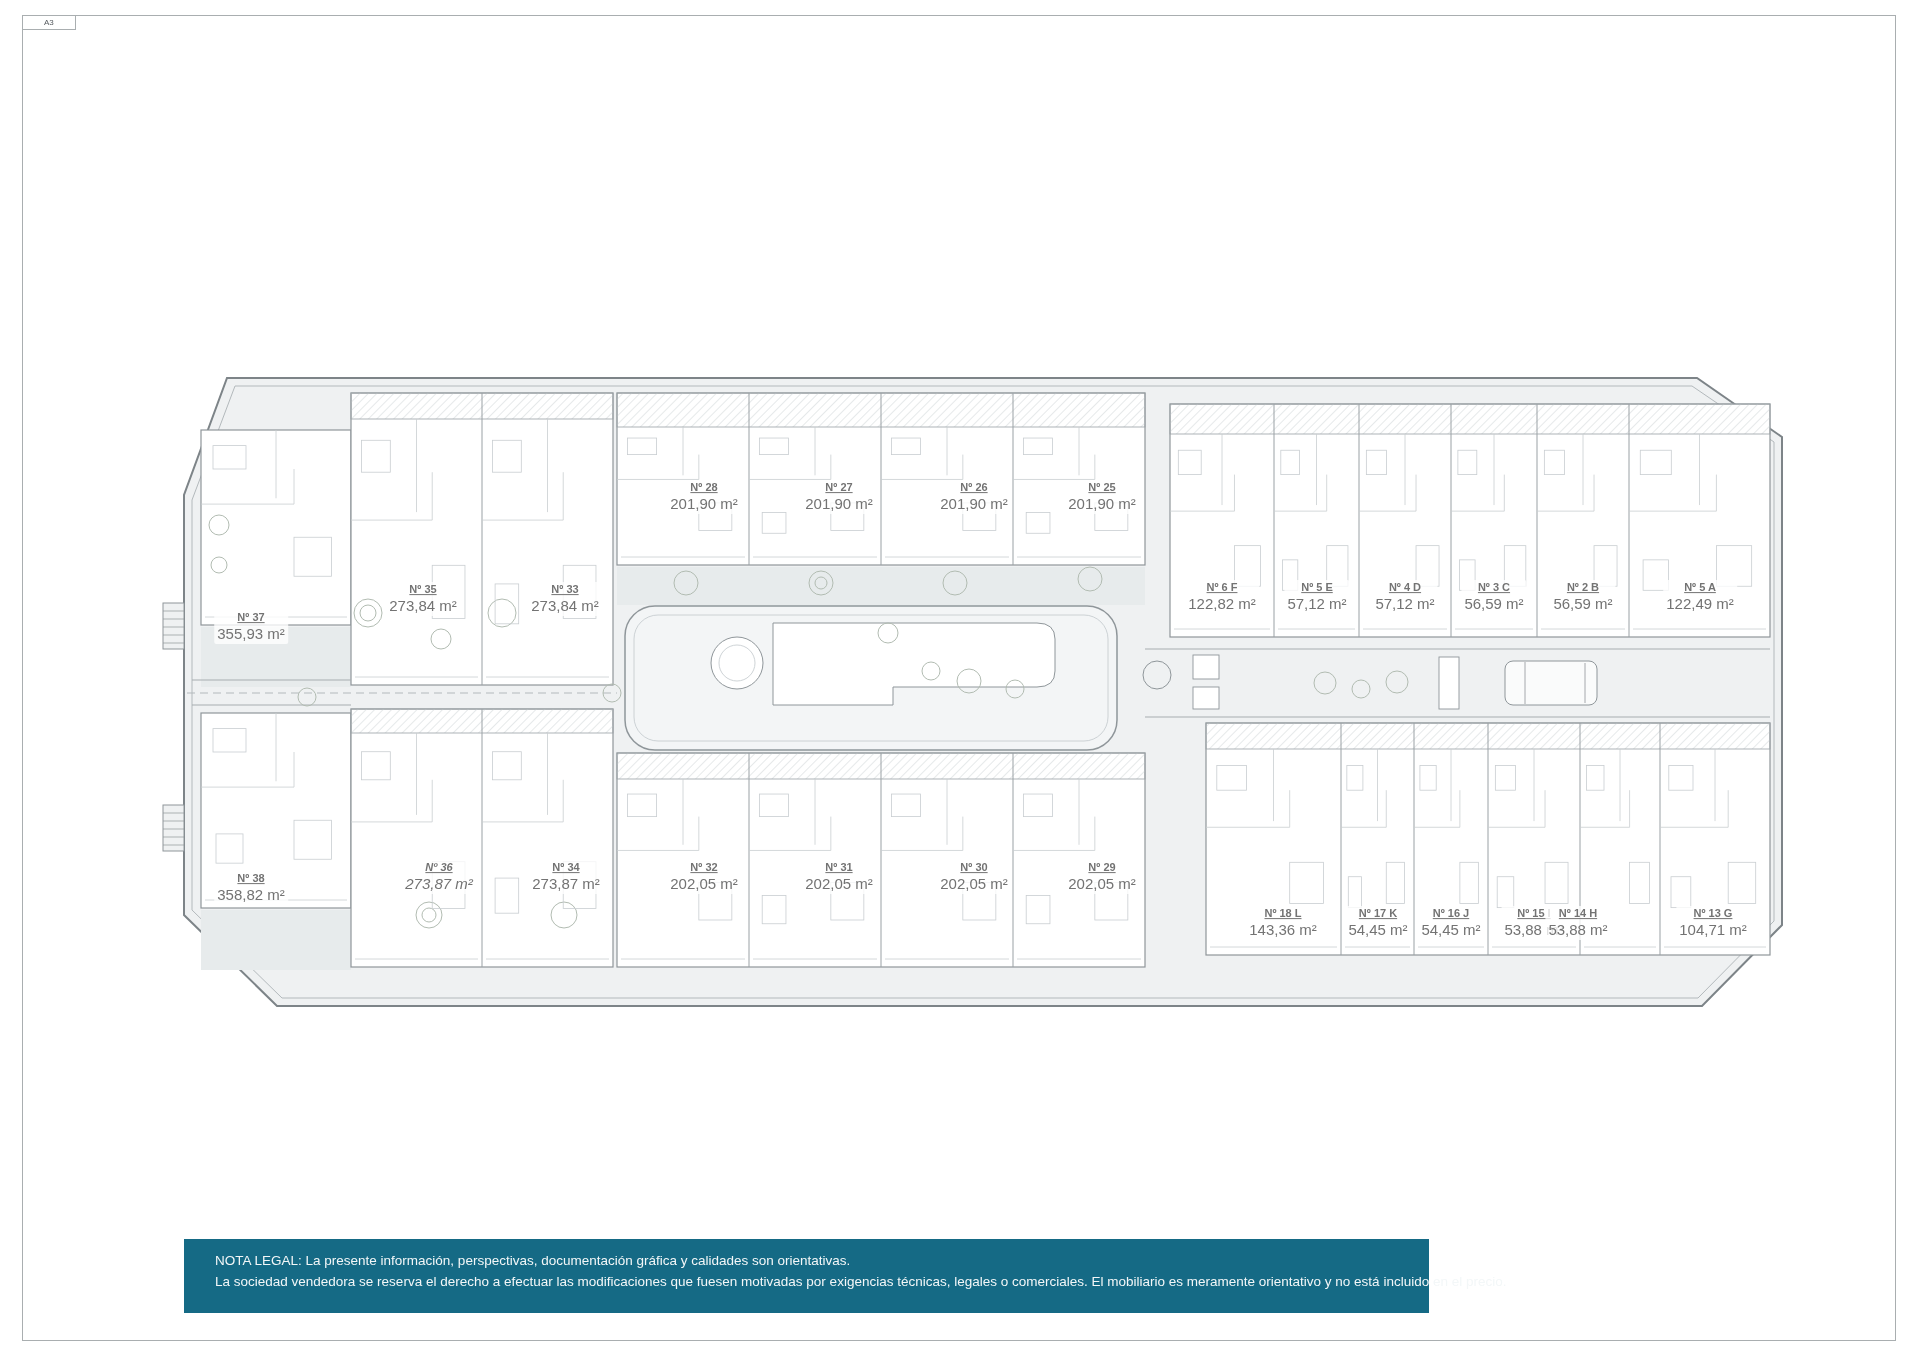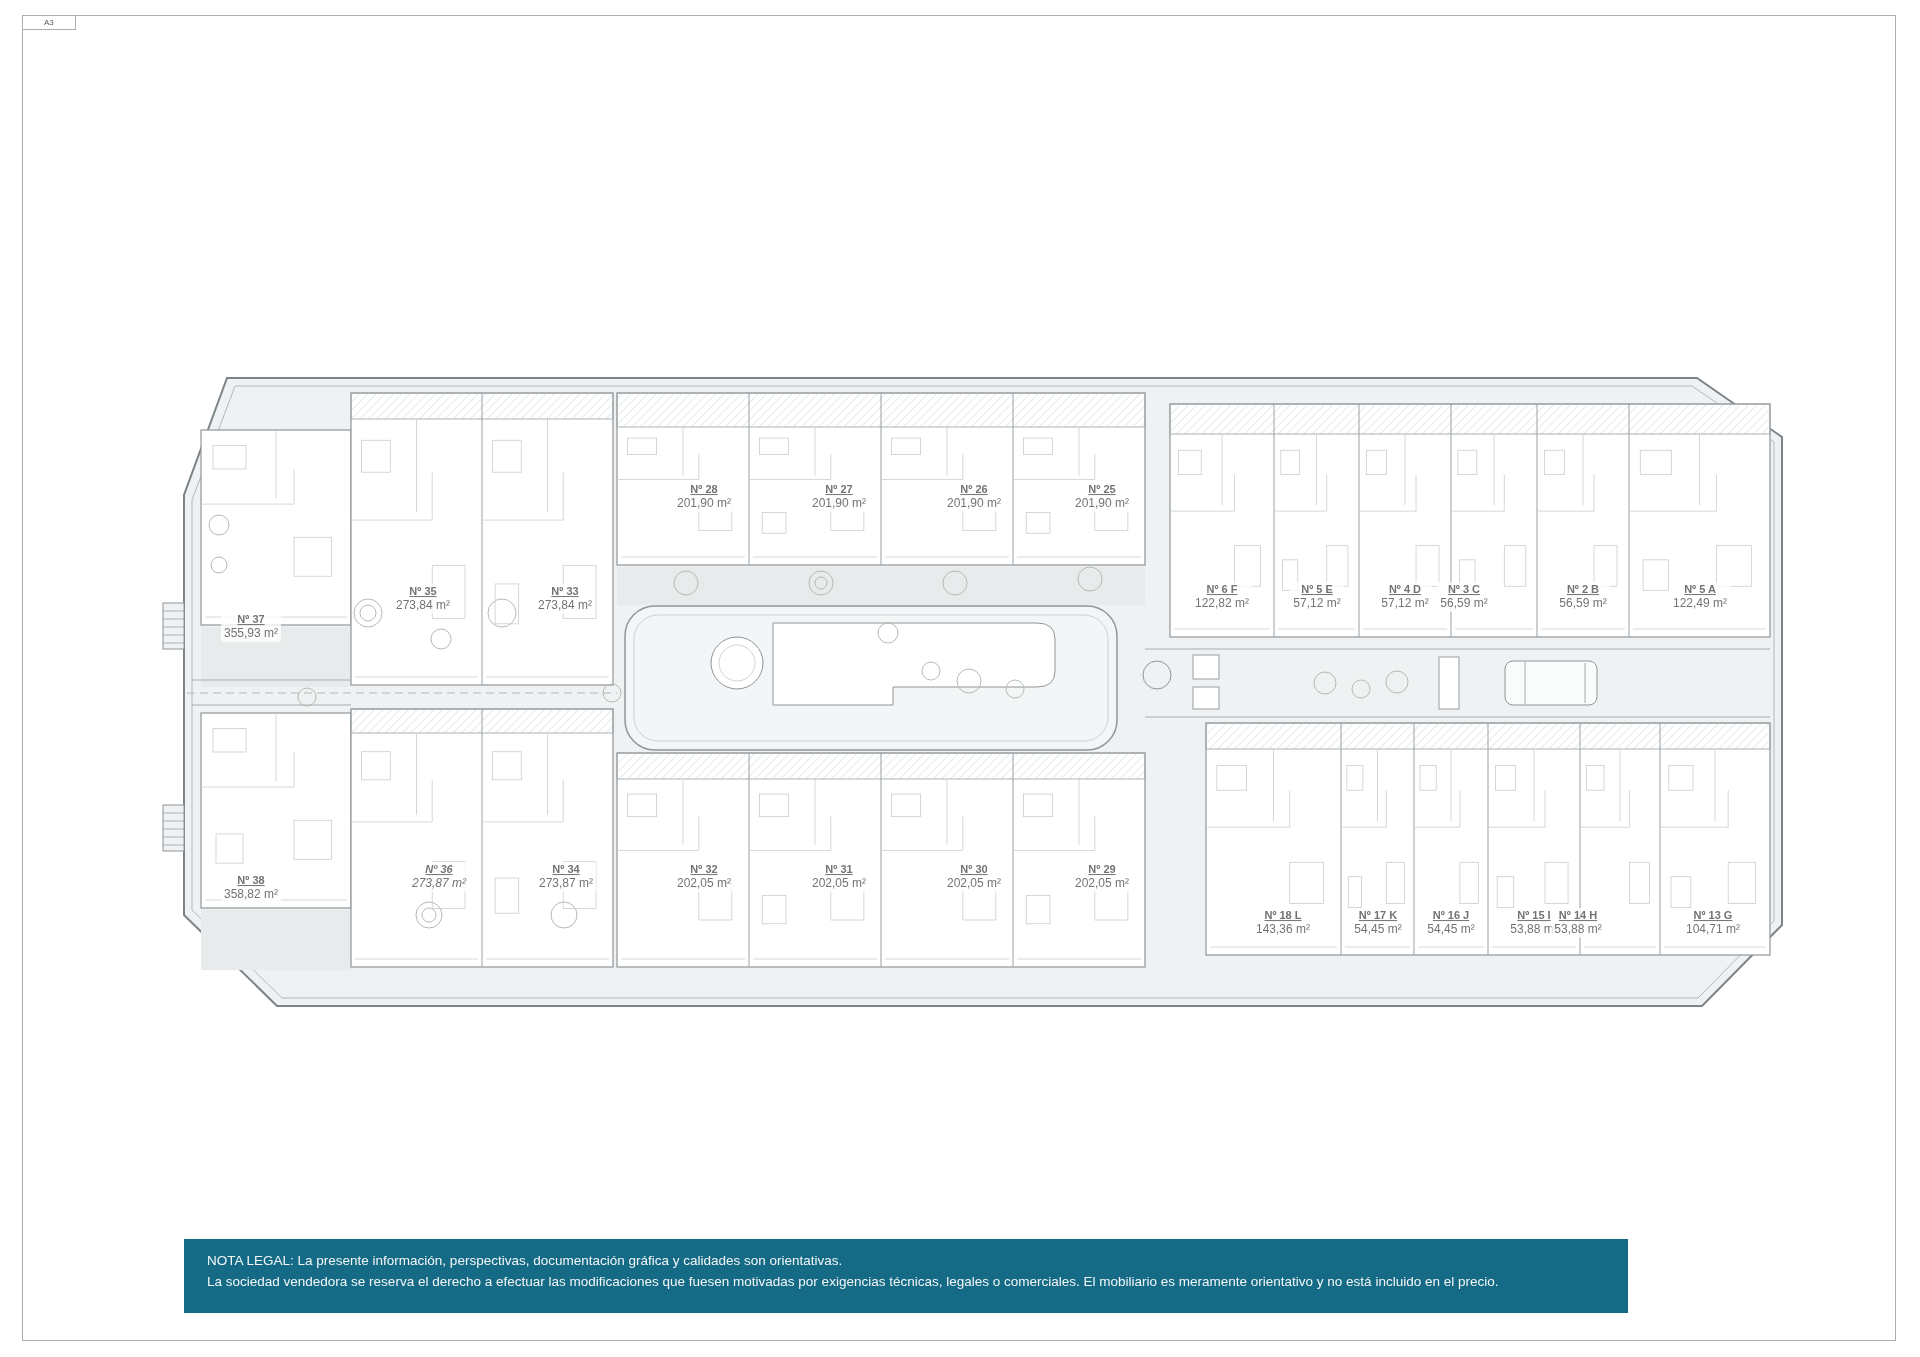--- a/index.html
+++ b/index.html
@@ -19,24 +19,24 @@
   .plan{
     position:absolute;left:157px;top:375px;width:1628px;height:634px;
   }
   .plan svg{position:absolute;left:0;top:0;width:100%;height:100%;}
   .unit-label{
     position:absolute;transform:translate(-50%,-50%);
     text-align:center;color:#737373;line-height:1.3;white-space:nowrap;
     background:rgba(255,255,255,0.78);padding:0 3px;border-radius:2px;
   }
   .unit-number{font-size:11px;font-weight:bold;text-decoration:underline;}
-  .unit-area{font-size:12px;}
+  .unit-area{font-size:15px;}
   .legal{
-    position:absolute;left:184px;top:1239px;width:1444px;height:74px;
-    box-sizing:border-box;padding:12px 20px 0 23px;
+    position:absolute;left:184px;top:1239px;width:1245px;height:74px;
+    box-sizing:border-box;padding:12px 20px 0 31px;
     font-size:13.5px;line-height:1.55;
   }
   .legal div{white-space:nowrap;}
 </style>
 </head>
 <body>
 
 <div class="frame"></div>
 <div class="sheet-label">A3</div>
 
@@ -377,21 +377,21 @@
     <div class="unit-area">122,82 m²</div>
   </div>
     <div class="unit-label" style="left: 1160px; top: 222px;">
     <div class="unit-number">Nº 5 E</div>
     <div class="unit-area">57,12 m²</div>
   </div>
     <div class="unit-label" style="left: 1248px; top: 222px;">
     <div class="unit-number">Nº 4 D</div>
     <div class="unit-area">57,12 m²</div>
   </div>
-    <div class="unit-label" style="left: 1307px; top: 222px;">
+    <div class="unit-label" style="left: 1337px; top: 222px;">
     <div class="unit-number">Nº 3 C</div>
     <div class="unit-area">56,59 m²</div>
   </div>
     <div class="unit-label" style="left: 1426px; top: 222px;">
     <div class="unit-number">Nº 2 B</div>
     <div class="unit-area">56,59 m²</div>
   </div>
     <div class="unit-label" style="left: 1543px; top: 222px;">
     <div class="unit-number">Nº 5 A</div>
     <div class="unit-area">122,49 m²</div>

